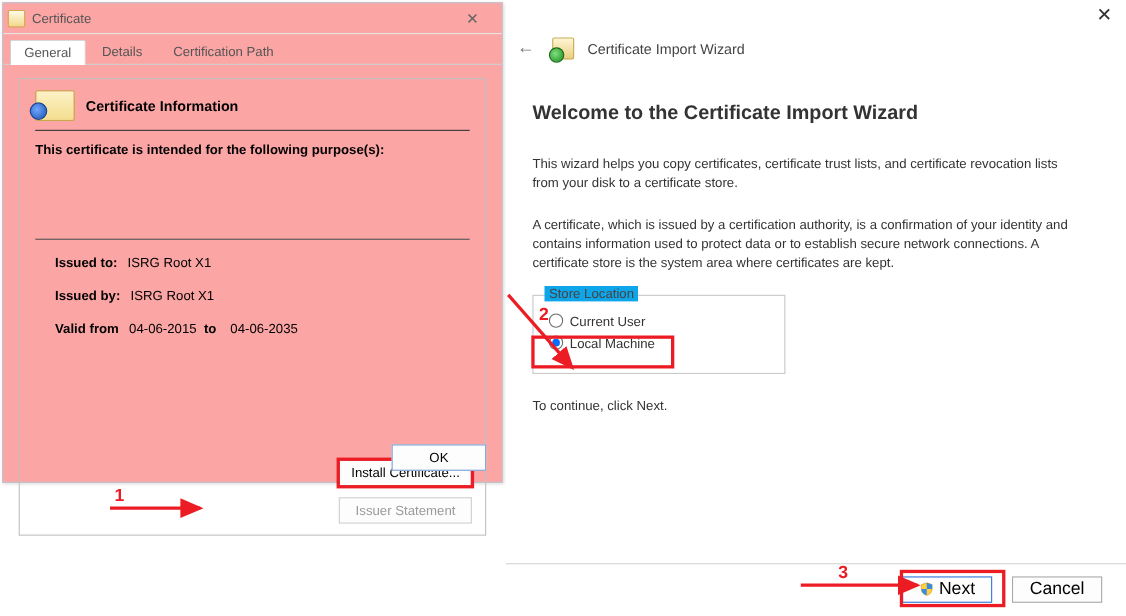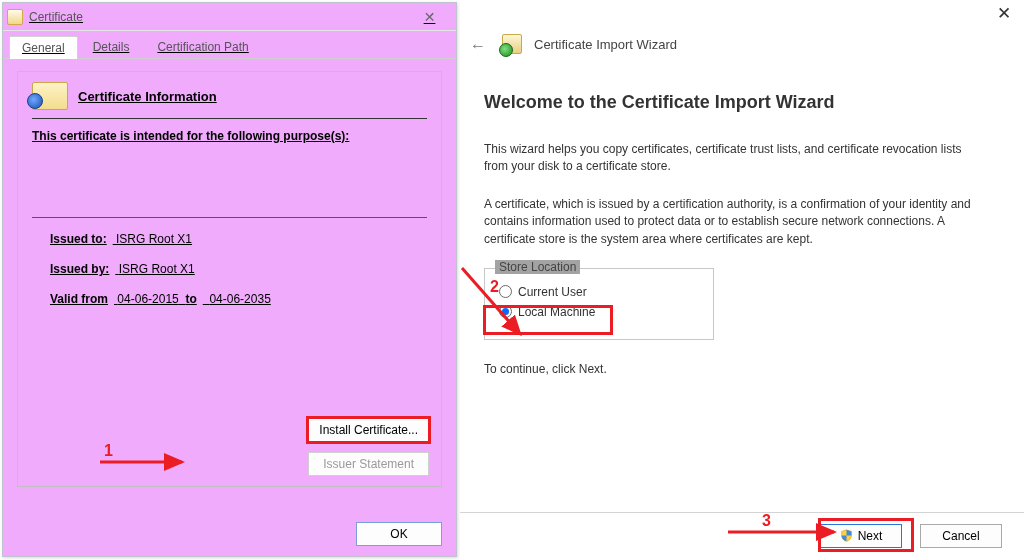--- a/index.html
+++ b/index.html
@@ -10,25 +10,24 @@
     width: 1024px;
     height: 560px;
     overflow: hidden;
     position: relative;
   }
   
   .cert-dialog {
     position: absolute;
     left: 2px; top: 2px;
     width: 455px;
-    height: 555px;
-    background: #f0abfc;
+    height: 437px;
+    background: #fca5a5;
     border: 1px solid #bfc4cc;
     box-shadow: 1px 1px 3px rgba(0,0,0,.15);
-    text-decoration: underline;
   }
   .cert-titlebar {
     height: 28px;
     border-bottom: 1px solid #e5e5e5;
     display: flex;
     align-items: center;
     padding: 0 4px;
     color: #555;
   }
   .cert-titlebar .icon {
@@ -208,21 +207,21 @@
   .groupbox {
     border: 1px solid #c8c8c8;
     padding: 10px 14px 14px 14px;
     width: 230px;
     margin-top: 4px;
     position: relative;
   }
   .groupbox .legend {
     position: absolute;
     top: -9px; left: 10px;
-    background:#a3a3a3;
+    background:#0ea5e9;
     padding: 0 4px;
     font-size: 12px; color:#444;
   }
   .radio-row {
     display:flex; align-items:center;
     margin: 6px 0;
     font-size: 12px;
     gap: 6px;
   }
   .radio {
@@ -250,21 +249,21 @@
     height: 46px;
     border-top: 1px solid #d4d4d4;
     display:flex; align-items:center; justify-content:flex-end;
     padding-right: 22px; gap: 18px;
     background:#fff;
   }
   .wiz-btn {
     width: 82px; height: 24px;
     border: 1px solid #a9a9a9;
     background:#fdfdfd;
-    font-size:12px;
+    font-size:16px;
     display:inline-flex; align-items:center; justify-content:center; gap:5px;
   }
   .wiz-btn.primary { border-color:#2a74da; }
   .shield {
     width: 13px; height: 13px;
   }
   .next-hl {
     position:absolute;
     right: 110px; bottom: 6px;
     width: 96px; height: 34px;

